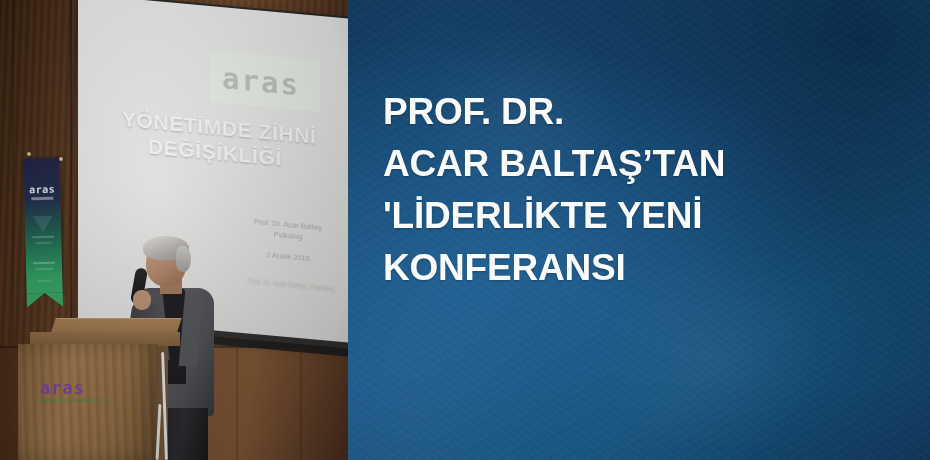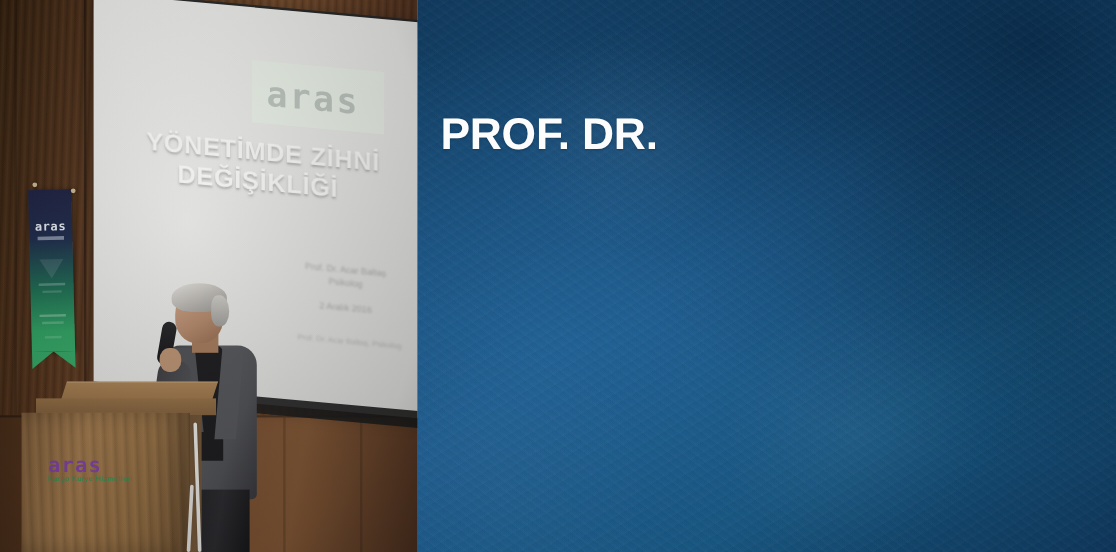--- a/index.html
+++ b/index.html
@@ -407,21 +407,21 @@
     inset: 0;
     background:
       radial-gradient(circle at 30% 25%, rgba(255,255,255,0.035) 0%, rgba(0,0,0,0) 18%),
       radial-gradient(circle at 62% 78%, rgba(255,255,255,0.03) 0%, rgba(0,0,0,0) 22%),
       radial-gradient(circle at 80% 45%, rgba(0,0,0,0.05) 0%, rgba(0,0,0,0) 25%),
       radial-gradient(circle at 12% 88%, rgba(255,255,255,0.025) 0%, rgba(0,0,0,0) 20%);
     pointer-events: none;
   }
   .headline {
     position: absolute;
-    left: 19px;
+    left: 35px;
     top: 86px;
     right: 12px;
     color: #fcfcfd;
     font-weight: 700;
     font-size: 37px;
     line-height: 52px;
     letter-spacing: -0.2px;
     text-shadow: 0 1px 2px rgba(0,0,0,.25);
   }
   .headline .hl {
@@ -505,16 +505,19 @@
 
     <div class="photo-overlay"></div>
   </div>
 
   <div class="panel">
     <div class="panel-noise"></div>
     <div class="panel-smudge"></div>
 
     <div class="headline">
       <span class="hl">PROF. DR.</span>
+      <span class="hl">ACAR BALTAŞ’TAN</span>
+      <span class="hl">'LİDERLİKTE YENİ</span>
+      <span class="hl">KONFERANSI</span>
     </div>
   </div>
 
 </div>
 
 </body></html>

